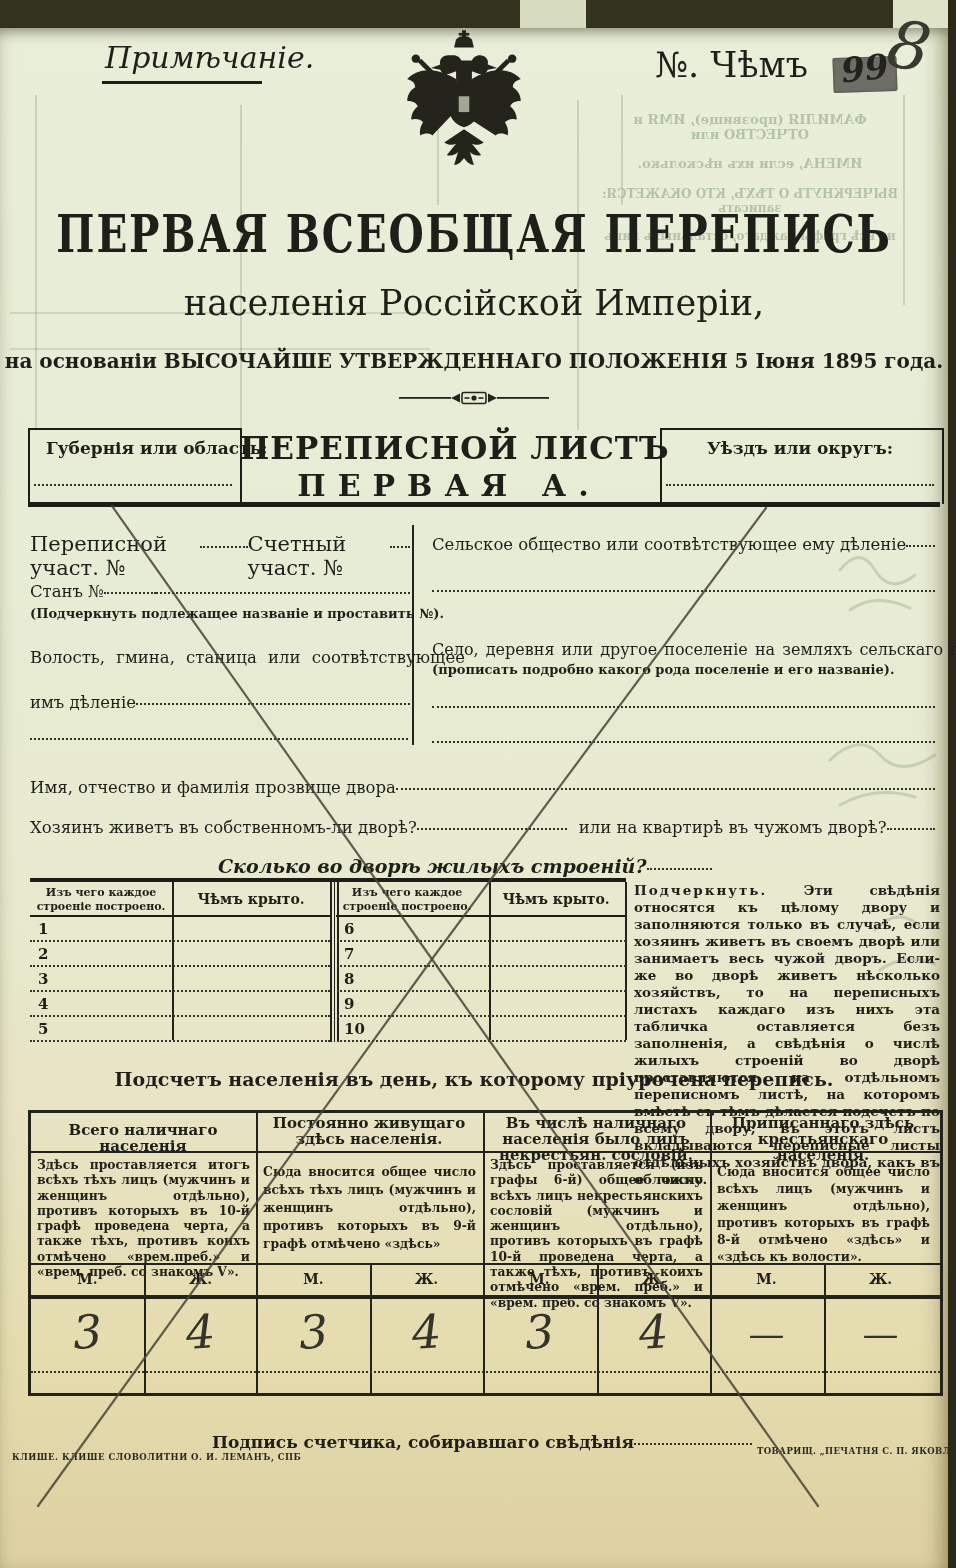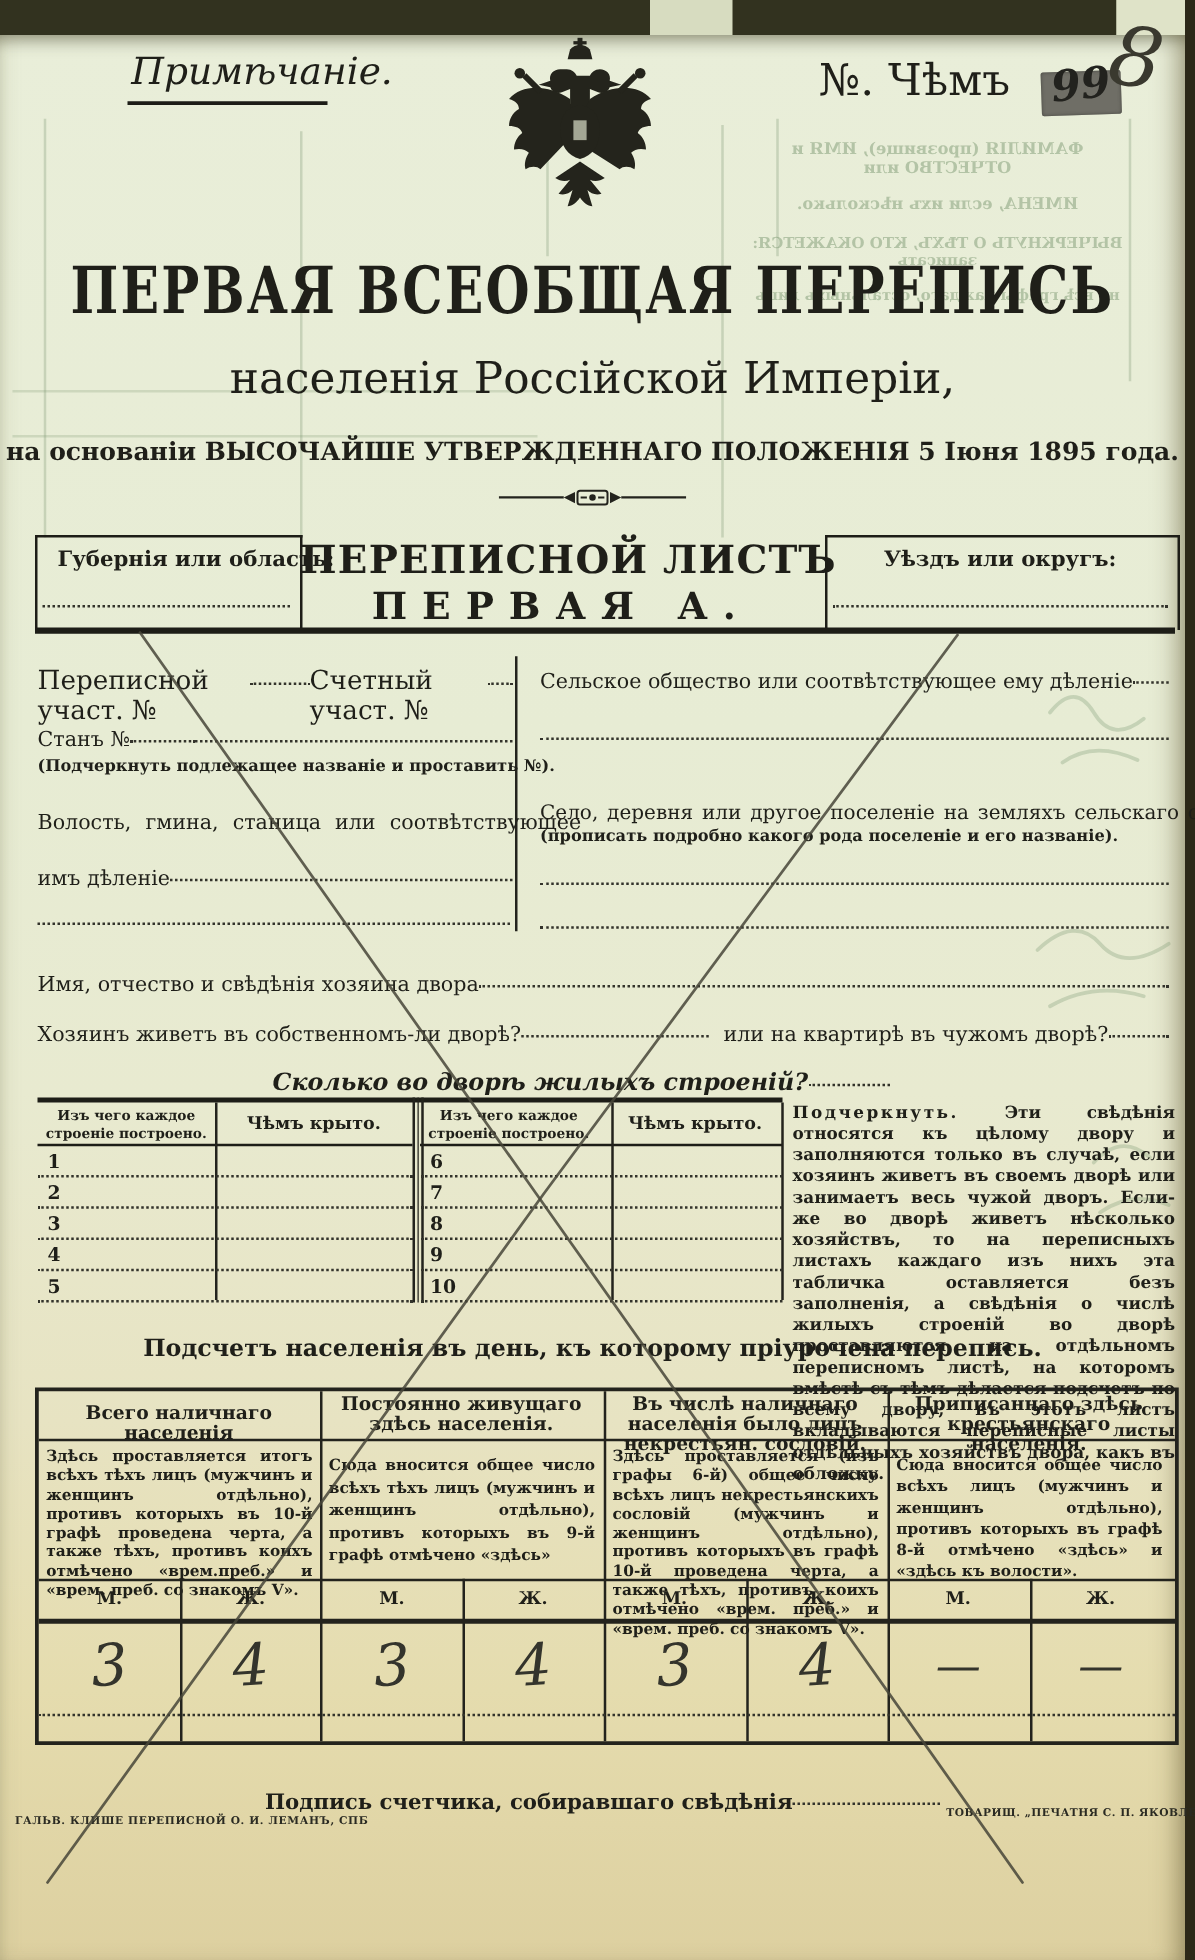--- a/index.html
+++ b/index.html
@@ -145,21 +145,21 @@
     <span>Сельское общество или соотвѣтствующее ему дѣленіе</span>
     <i class="fill"></i>
   </div>
   <div class="dotline" style="left:432px;top:590px;width:503px"></div>
   <div class="t" style="left:432px;top:640px;font-size:16px;word-spacing:2px">Село, деревня или другое поселеніе на земляхъ сельскаго общества</div>
   <div class="t bold center" style="left:432px;top:662px;width:460px;font-size:13px">(прописать подробно какого рода поселеніе и его названіе).</div>
   <div class="dotline" style="left:432px;top:706px;width:503px"></div>
   <div class="dotline" style="left:432px;top:741px;width:503px"></div>
 
   <div class="flexline" style="left:30px;top:778px;width:905px;font-size:16.5px">
-    <span>Имя, отчество и свѣдѣнія хозяина двора</span>
+    <span>Имя, отчество и фамилія прозвище двора</span>
     <i class="fill"></i>
   </div>
   <div class="flexline" style="left:30px;top:818px;width:905px;font-size:16.5px">
     <span>Хозяинъ живетъ въ собственномъ-ли дворѣ?</span>
     <i class="fillfix" style="width:150px"></i>
     <span style="margin-left:12px">или на квартирѣ въ чужомъ дворѣ?</span>
     <i class="fill"></i>
   </div>
   <div class="flexline" style="left:218px;top:855px;width:494px;font-size:19px;font-style:italic">
     <span class="bold">Сколько во дворѣ жилыхъ строеній?</span>
@@ -251,21 +251,21 @@
     <div class="hw center" style="left:566px;top:192px;width:113px;font-size:46px;transform:rotate(-4deg)">4</div>
     <div class="hw center" style="left:679px;top:200px;width:113px;font-size:36px">—</div>
     <div class="hw center" style="left:793px;top:200px;width:113px;font-size:36px">—</div>
   </div>
 
   <div class="flexline" style="left:212px;top:1432px;width:540px;font-size:17px">
     <span class="bold">Подпись счетчика, собиравшаго свѣдѣнія</span>
     <i class="fill"></i>
   </div>
 
-  <div class="t bold" style="left:12px;top:1452px;font-size:8.5px;letter-spacing:.5px;color:#2a2a22">ГАЛЬВ. КЛИШЕ ПЕРЕПИСНОЙ О. И. ЛЕМАНЪ, СПБ</div>
+  <div class="t bold" style="left:12px;top:1452px;font-size:8.5px;letter-spacing:.5px;color:#2a2a22">КЛИШЕ. КЛИШЕ СЛОВОЛИТНИ О. И. ЛЕМАНЪ, СПБ</div>
   <div class="t bold" style="left:757px;top:1446px;font-size:8.5px;letter-spacing:.4px;color:#2a2a22">ТОВАРИЩ. „ПЕЧАТНЯ С. П. ЯКОВЛЕВА“.</div>
 
   <svg class="abs" style="left:0;top:0" width="956" height="1568">
     <path d="M112,506 L429,955 L818,1506" fill="none" stroke="#474538" stroke-width="2.2" opacity=".85" stroke-linecap="round"></path>
     <path d="M766,508 L435,955 L38,1506" fill="none" stroke="#474538" stroke-width="2.2" opacity=".85" stroke-linecap="round"></path>
   </svg>
 
 </div>
 
 </body></html>

